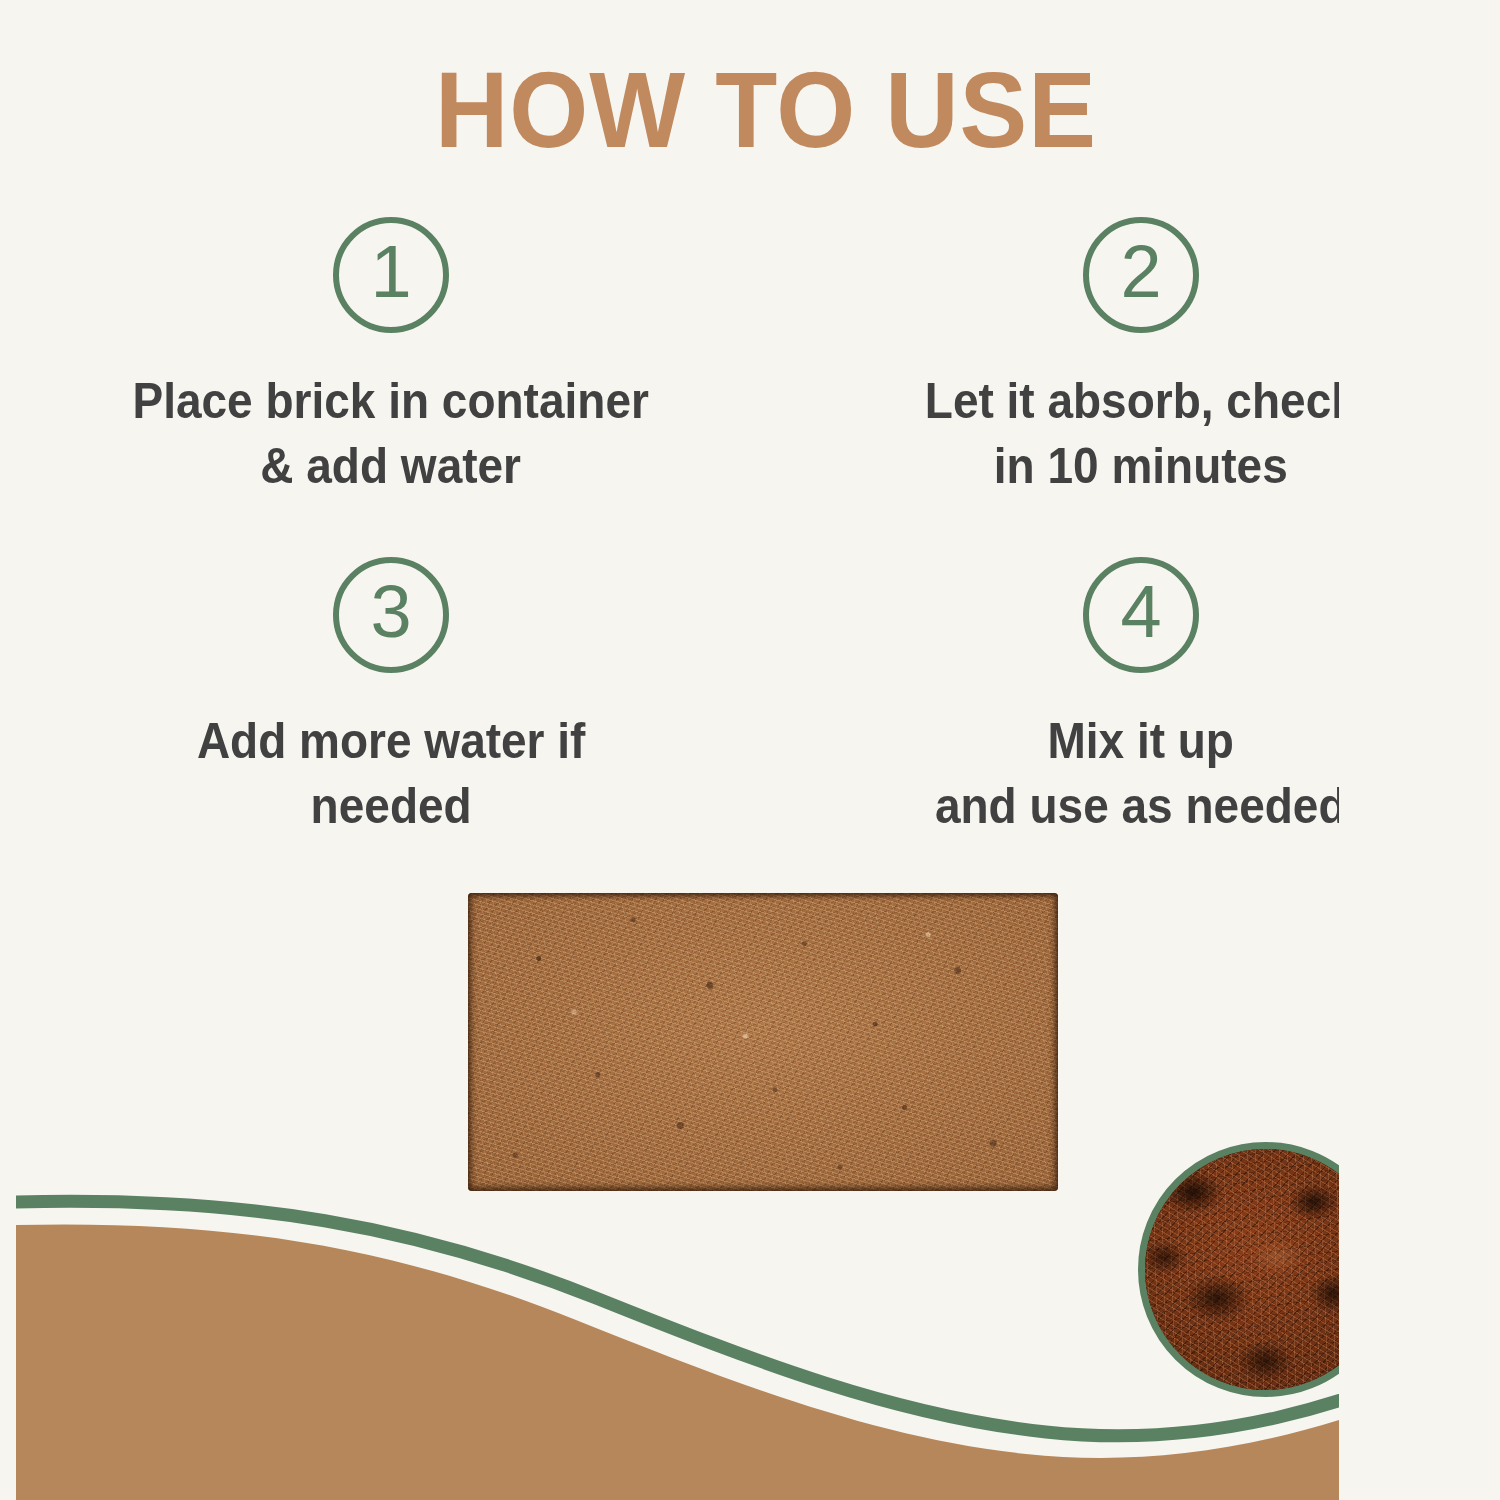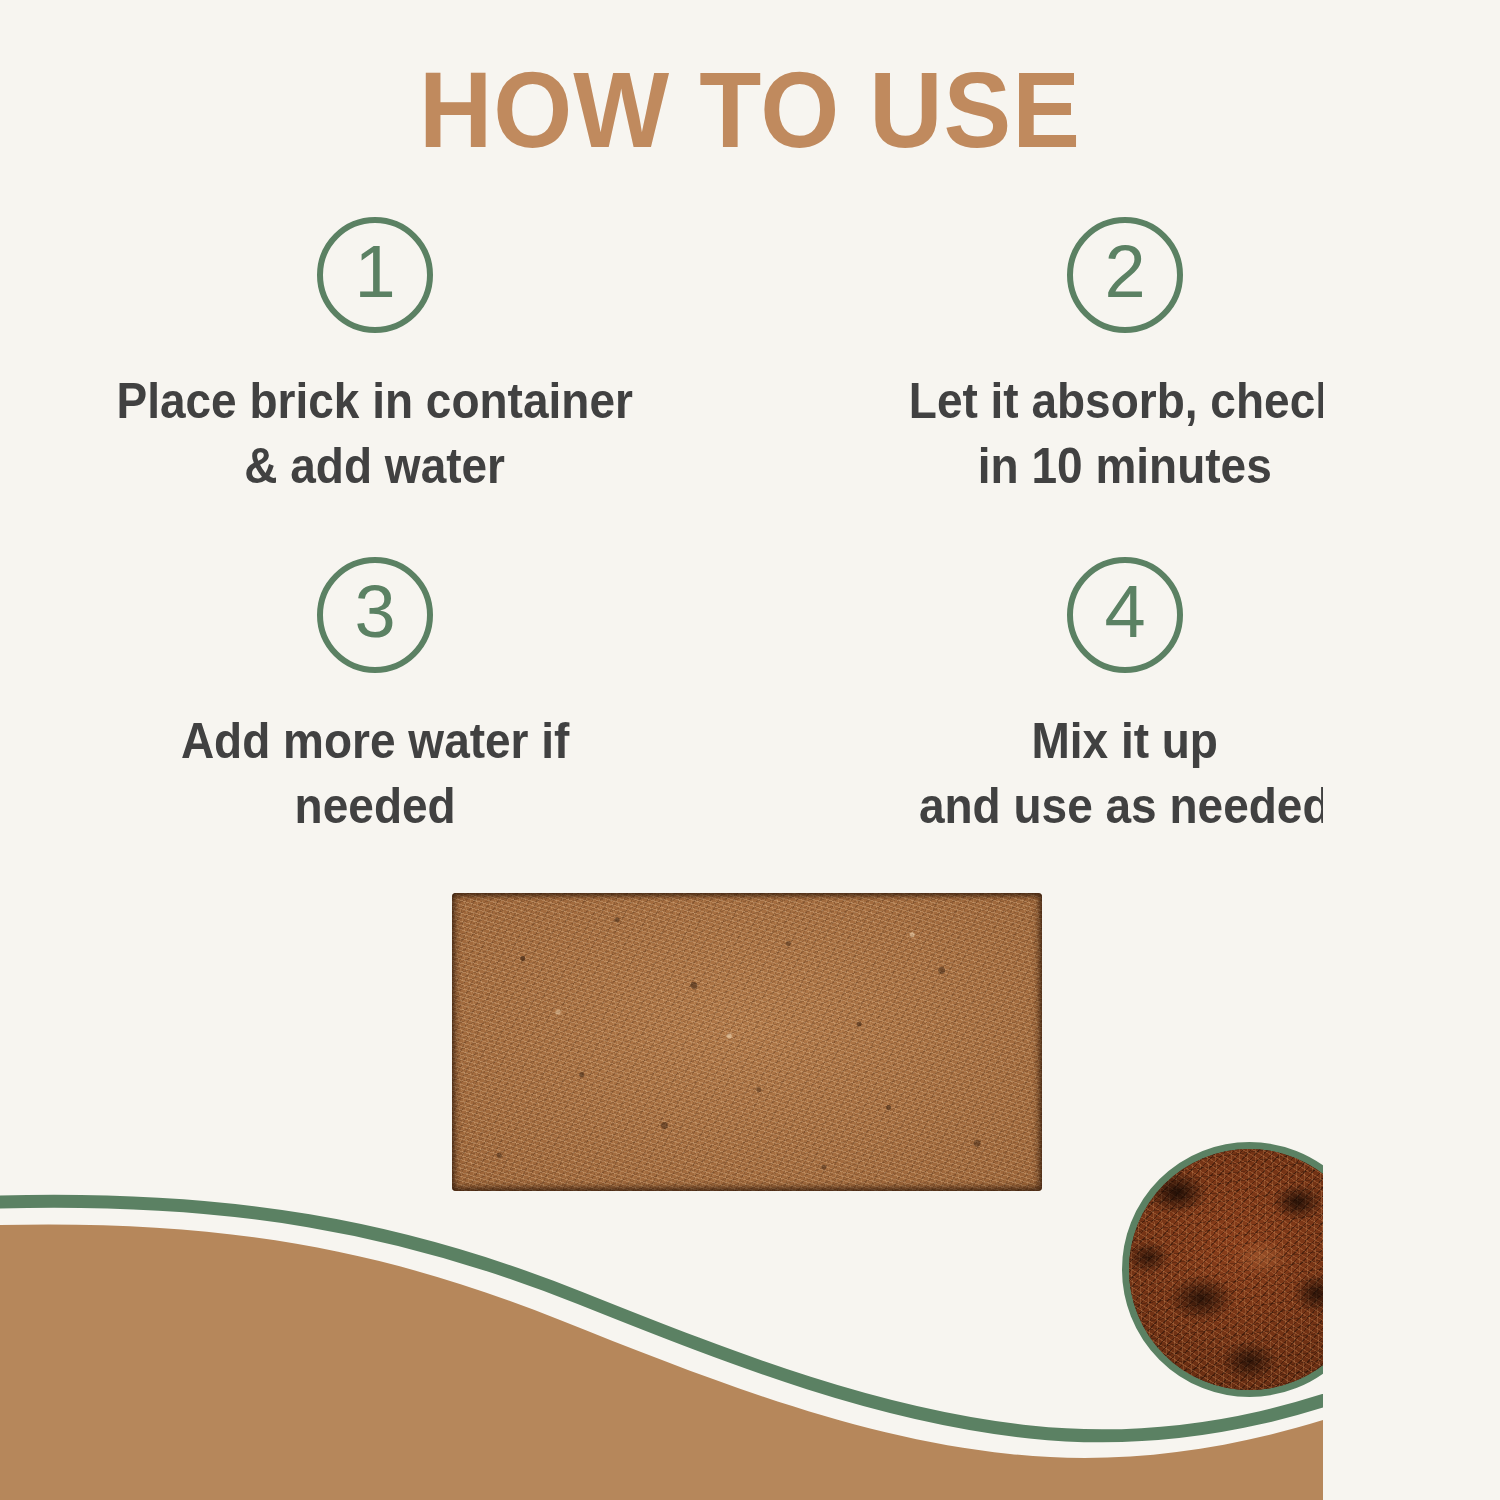--- a/index.html
+++ b/index.html
@@ -14,20 +14,21 @@
     font-family: "Liberation Sans", sans-serif;
     overflow: hidden;
   }
 
   #page {
     position: relative;
     width: 1323px;
     height: 1500px;
     background: #F7F5F0;
     overflow: hidden;
+    margin-left: 16px;
   }
 
   
   .title {
     position: absolute;
     top: 55px;
     left: 0;
     width: 1500px;
     text-align: center;
     font-size: 108px;

